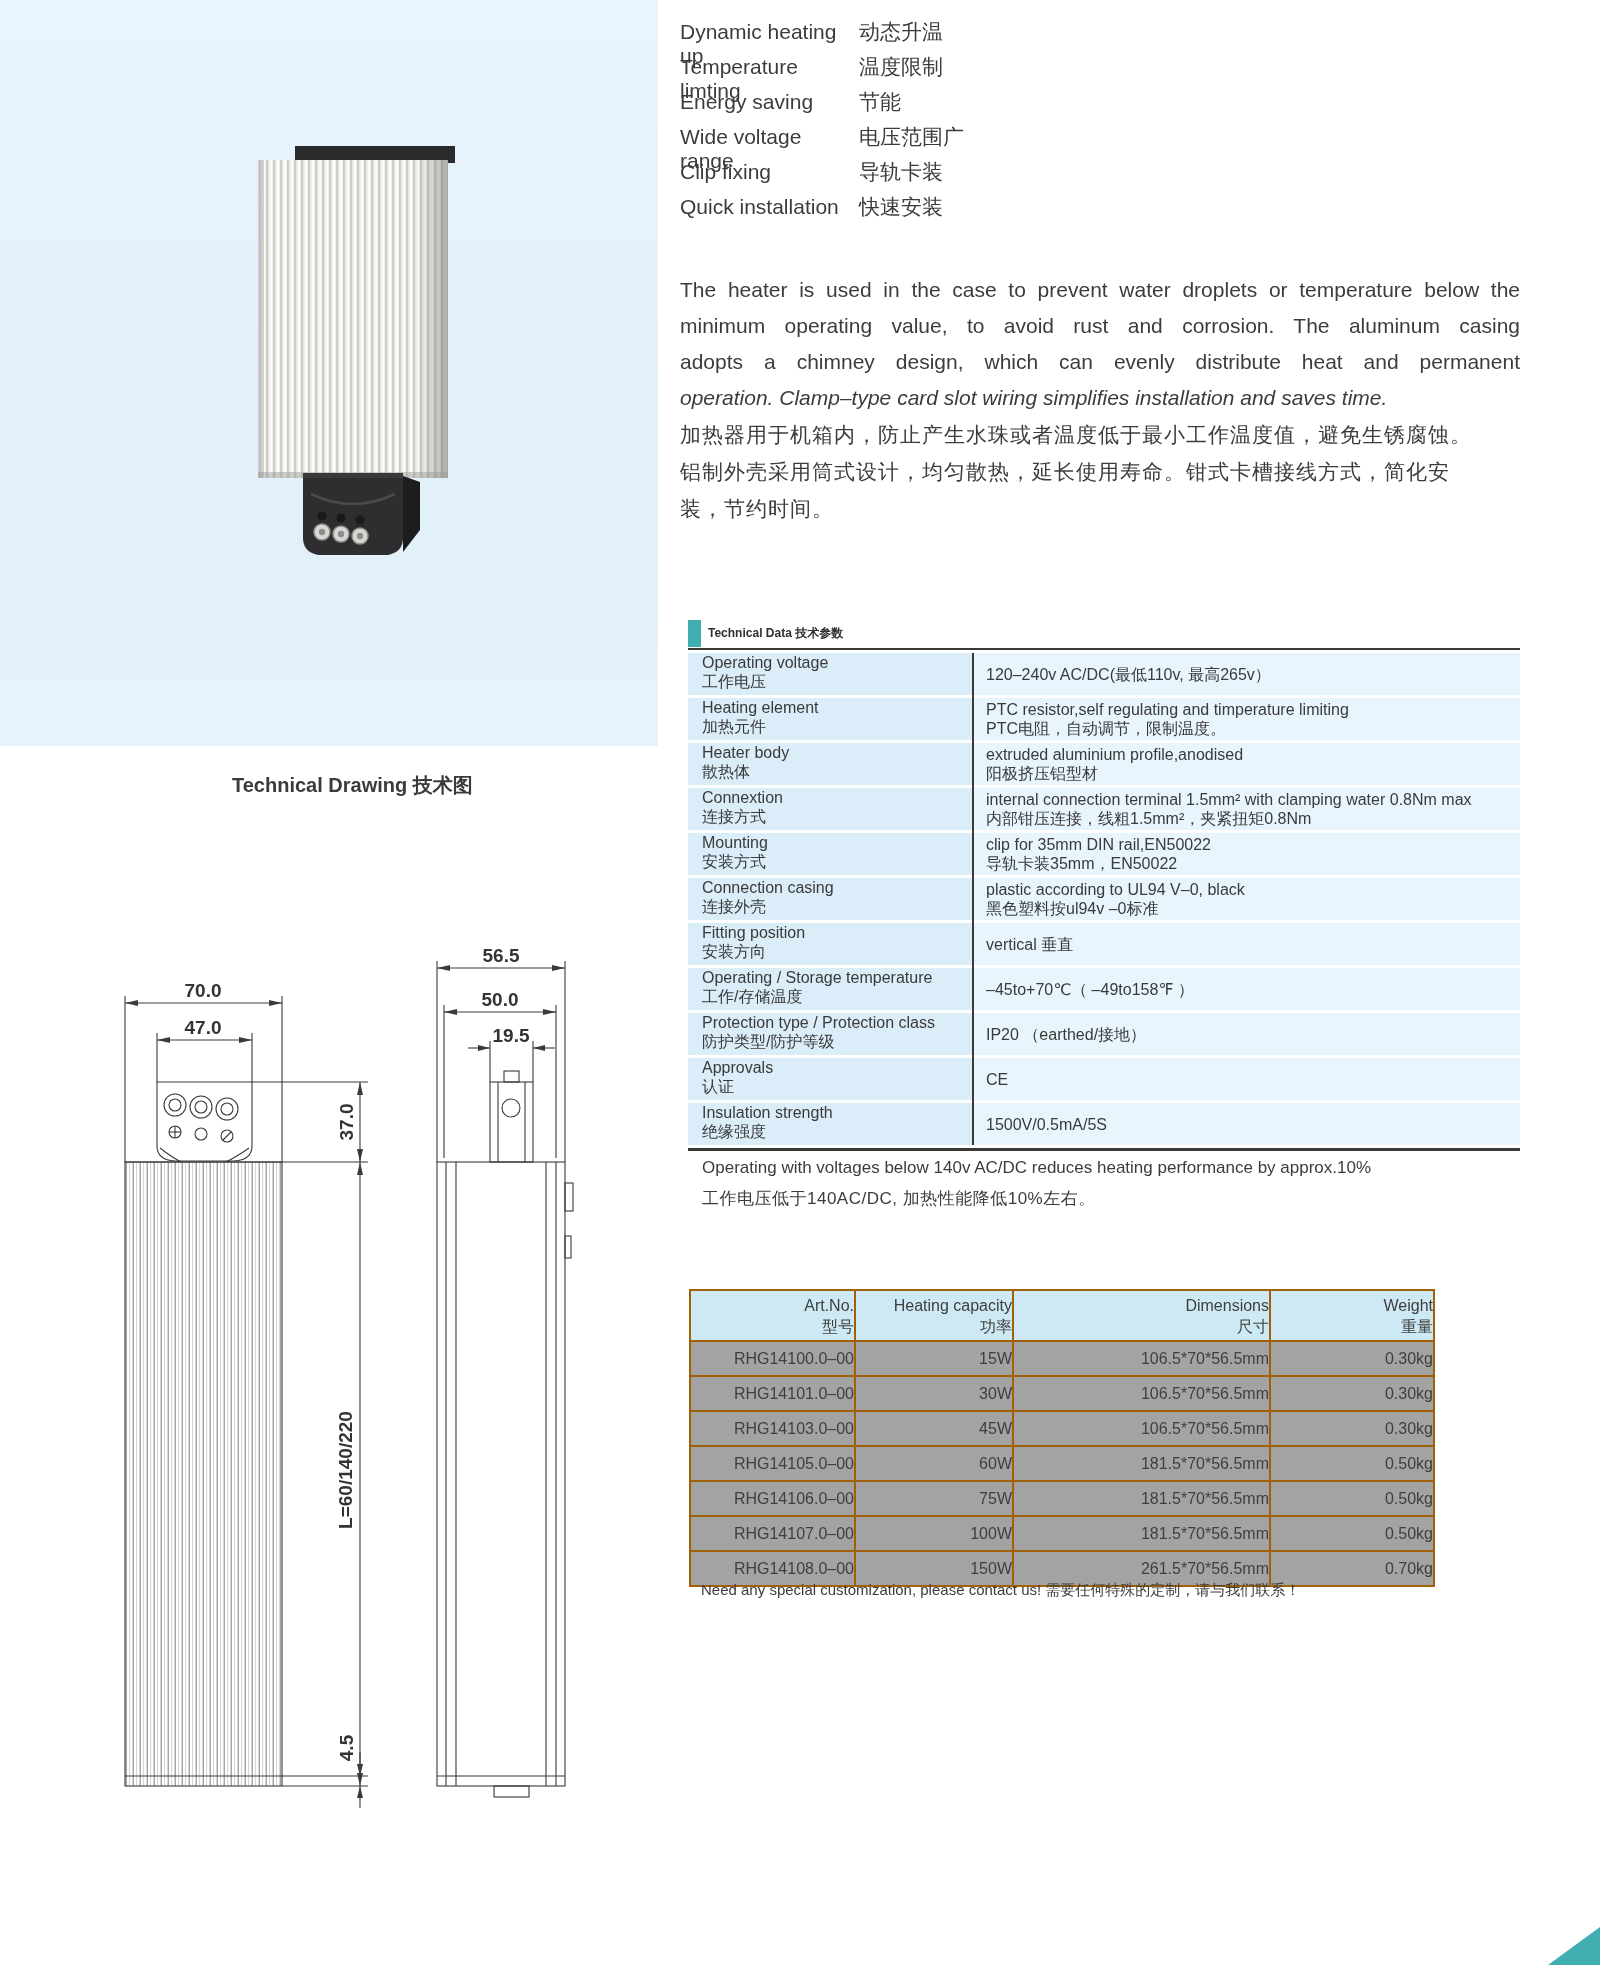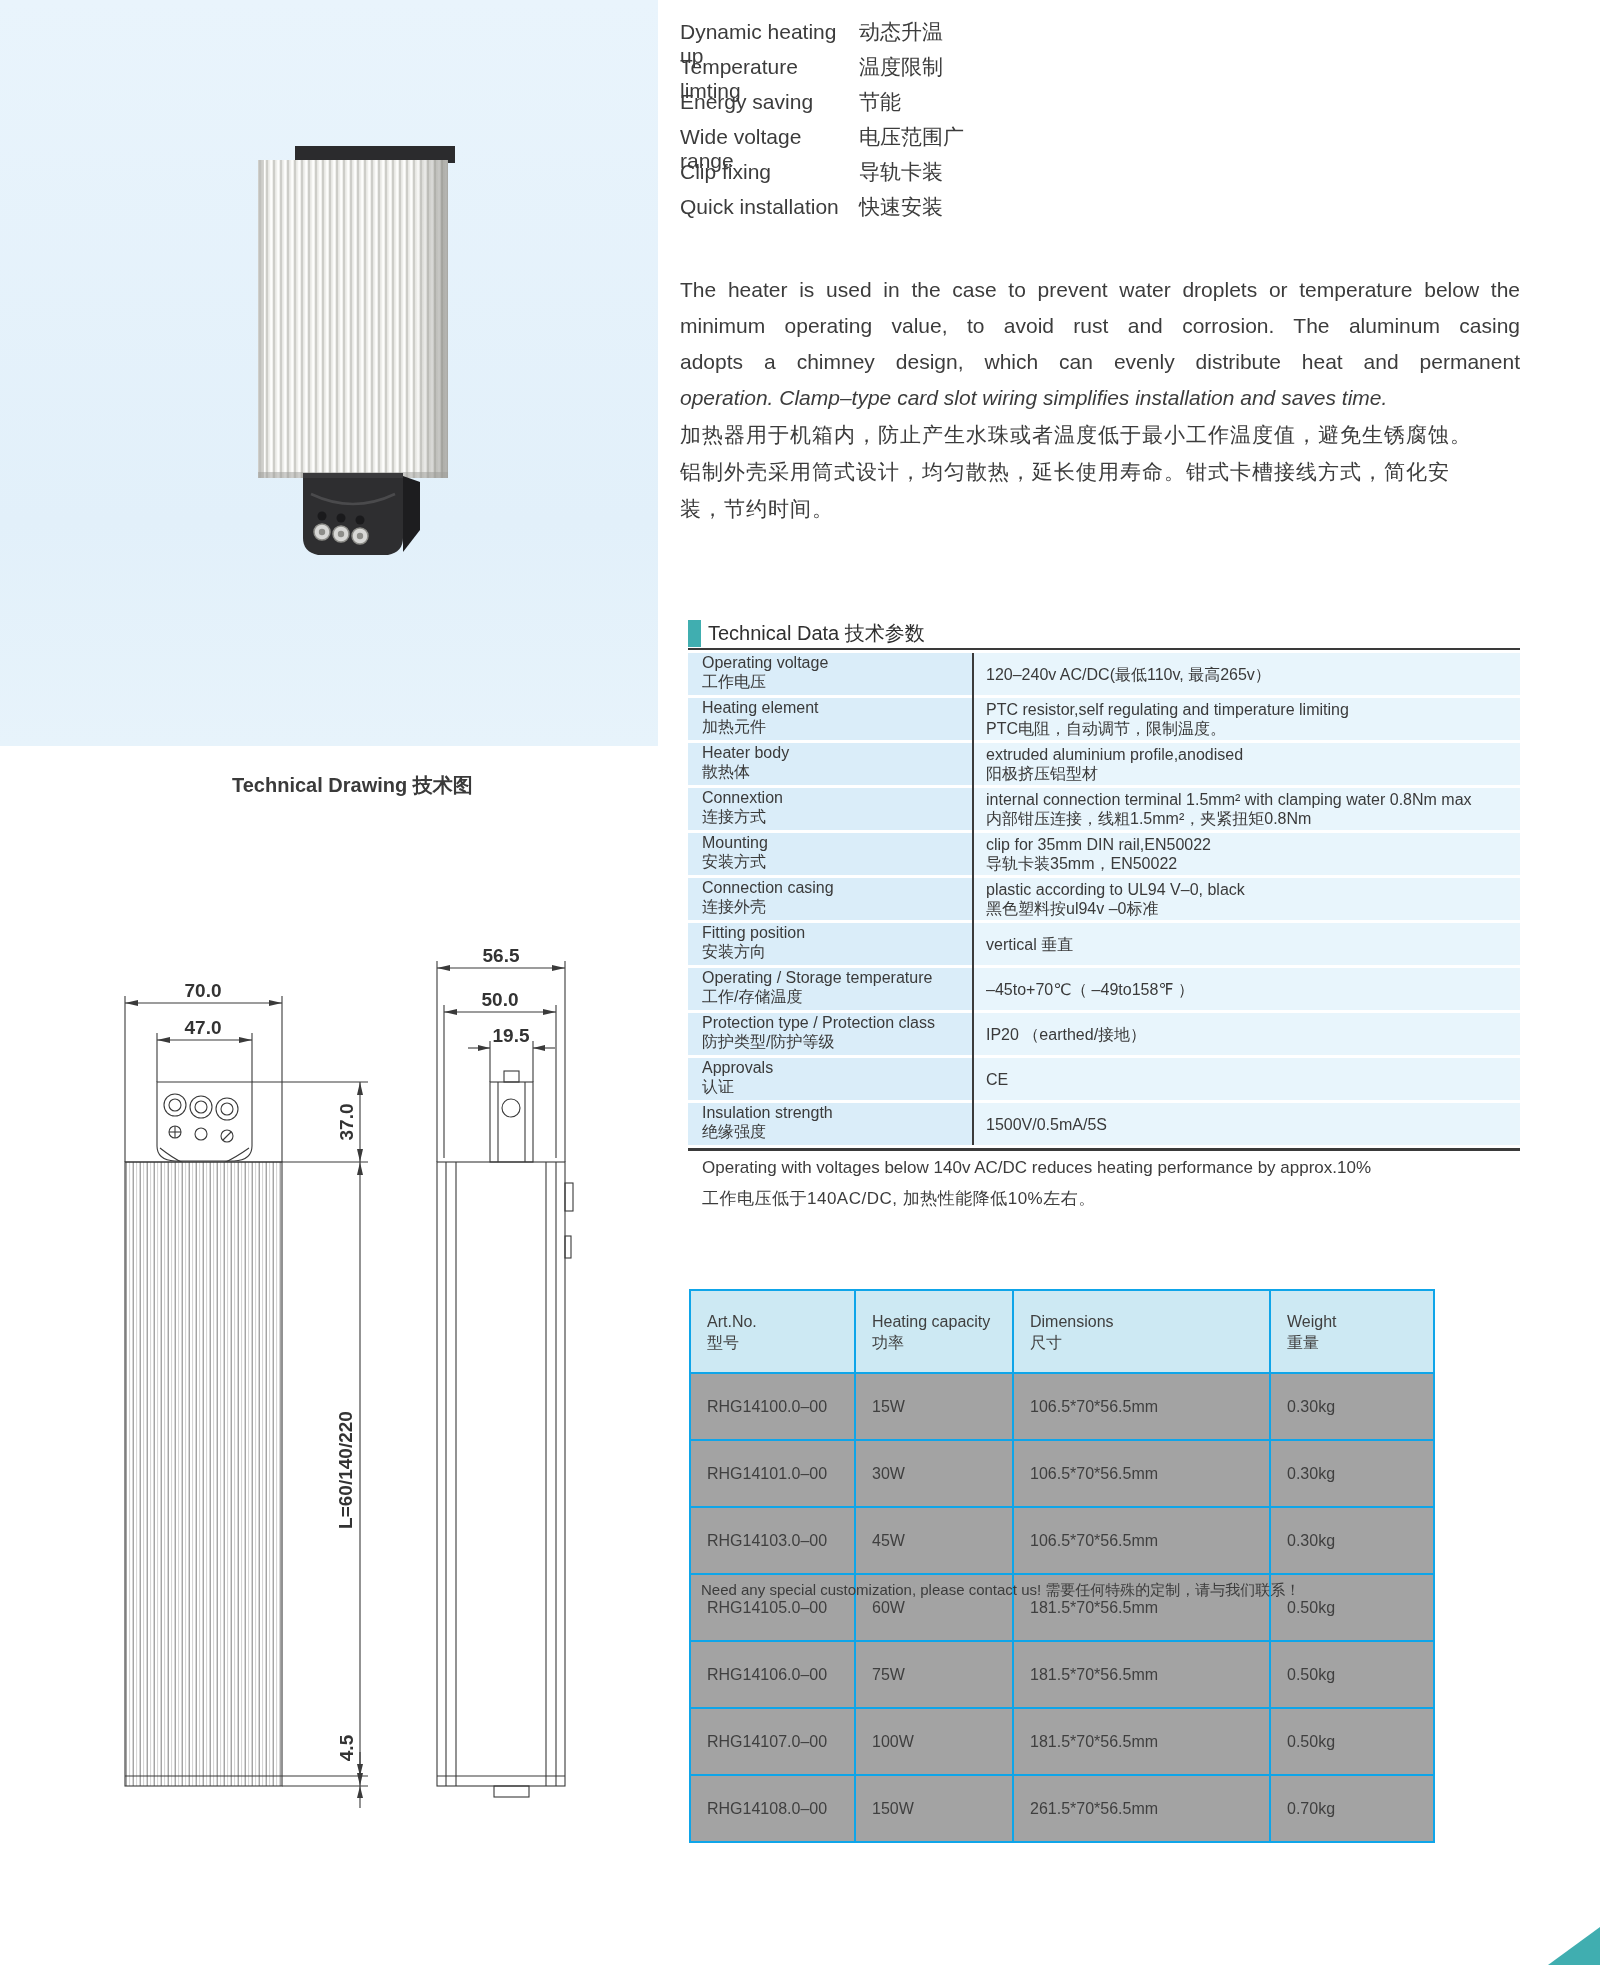--- a/index.html
+++ b/index.html
@@ -19,41 +19,41 @@
 
   
   .desc{position:absolute;left:680px;top:272px;width:840px;font-size:21px;color:#3c3c3c;}
   .desc .jline{height:36px;line-height:36px;text-align:justify;text-align-last:justify;}
   .desc .nline{height:36px;line-height:36px;font-style:italic;}
   .desc .zline{height:37px;line-height:37px;letter-spacing:1px;}
 
   
   .tech-header{position:absolute;left:688px;top:620px;display:flex;align-items:center;}
   .tech-marker{width:13px;height:27px;margin-right:7px;}
-  .tech-title{font-size:20px;font-weight:normal;color:#2f2f2f;text-align:center;}
+  .tech-title{font-size:12px;font-weight:bold;color:#2f2f2f;text-align:center;}
   .tech-underline{position:absolute;left:688px;top:648px;width:832px;height:2px;background:#3a3a3a;}
   .tech-table{position:absolute;left:688px;top:653px;width:832px;}
   .trow{display:flex;margin-bottom:3px;height:42px;}
   .tlabel{width:284px;background:#daedf9;display:flex;flex-direction:column;
           padding-left:14px;box-sizing:border-box;font-size:16px;line-height:19px;color:#3a3a3a;}
   .tvalue{flex:1;background:#e8f5fc;display:flex;flex-direction:column;justify-content:center;
           padding-left:14px;box-sizing:border-box;font-size:16px;line-height:19px;color:#3a3a3a;}
   .tv2:empty{display:none;}
   .tech-divider{position:absolute;left:284px;top:0;bottom:3px;width:2px;background:#3b3b3b;}
   .tech-bottomline{position:absolute;left:688px;top:1148px;width:832px;height:3px;background:#3a3a3a;}
   .tech-note-en{position:absolute;left:702px;top:1158px;font-size:17px;color:#3c3c3c;}
   .tech-note-zh{position:absolute;left:702px;top:1187px;font-size:17px;color:#3c3c3c;letter-spacing:0.5px;}
 
   
   .drawings{position:absolute;left:90px;top:940px;}
 
   
   .ptable{position:absolute;left:689px;top:1289px;border-collapse:collapse;table-layout:fixed;width:744px;}
-  .ptable td,.ptable th{border:2px solid #0ea5e9;text-align:left;vertical-align:middle;
-                        color:#3f3f3f;font-weight:normal;padding:16px;}
+  .ptable td,.ptable th{border:2px solid #a16207;text-align:right;vertical-align:middle;
+                        color:#3f3f3f;font-weight:normal;padding:0;}
   .ptable thead td{background:#cde9f3;height:49px;font-size:16px;line-height:21px;}
   .ptable tbody td{background:#a3a3a3;height:33px;font-size:16px;}
   .ptable-note{position:absolute;left:701px;top:1581px;font-size:15px;color:#3c3c3c;}
 
   
   .corner-tri{position:absolute;right:0;bottom:0;width:0;height:0;
               border-left:52px solid transparent;border-bottom:38px solid #40aeb0;}
 </style>
 </head>
 <body>

